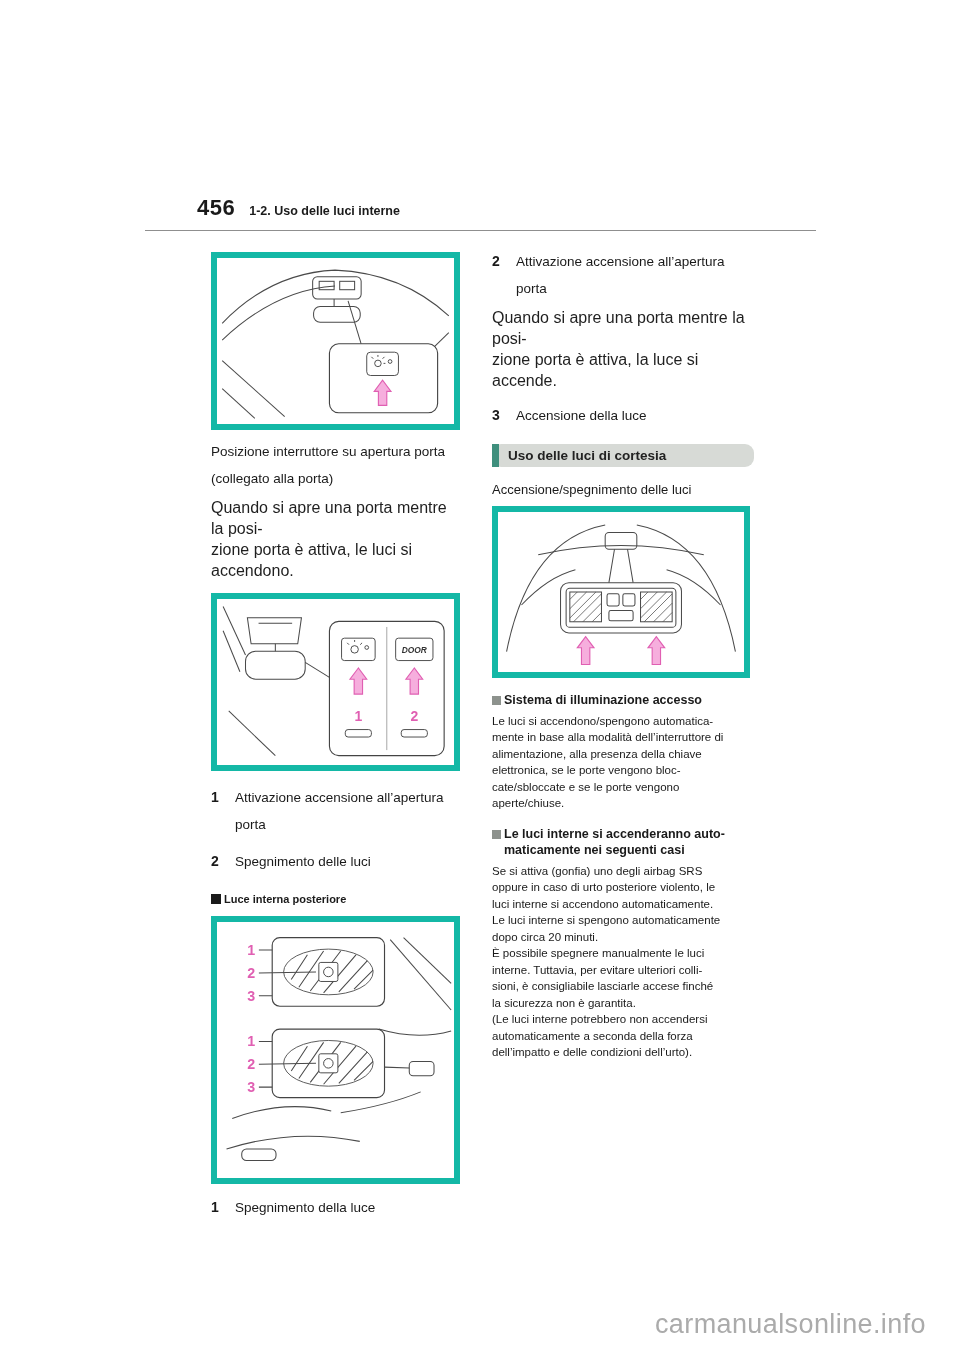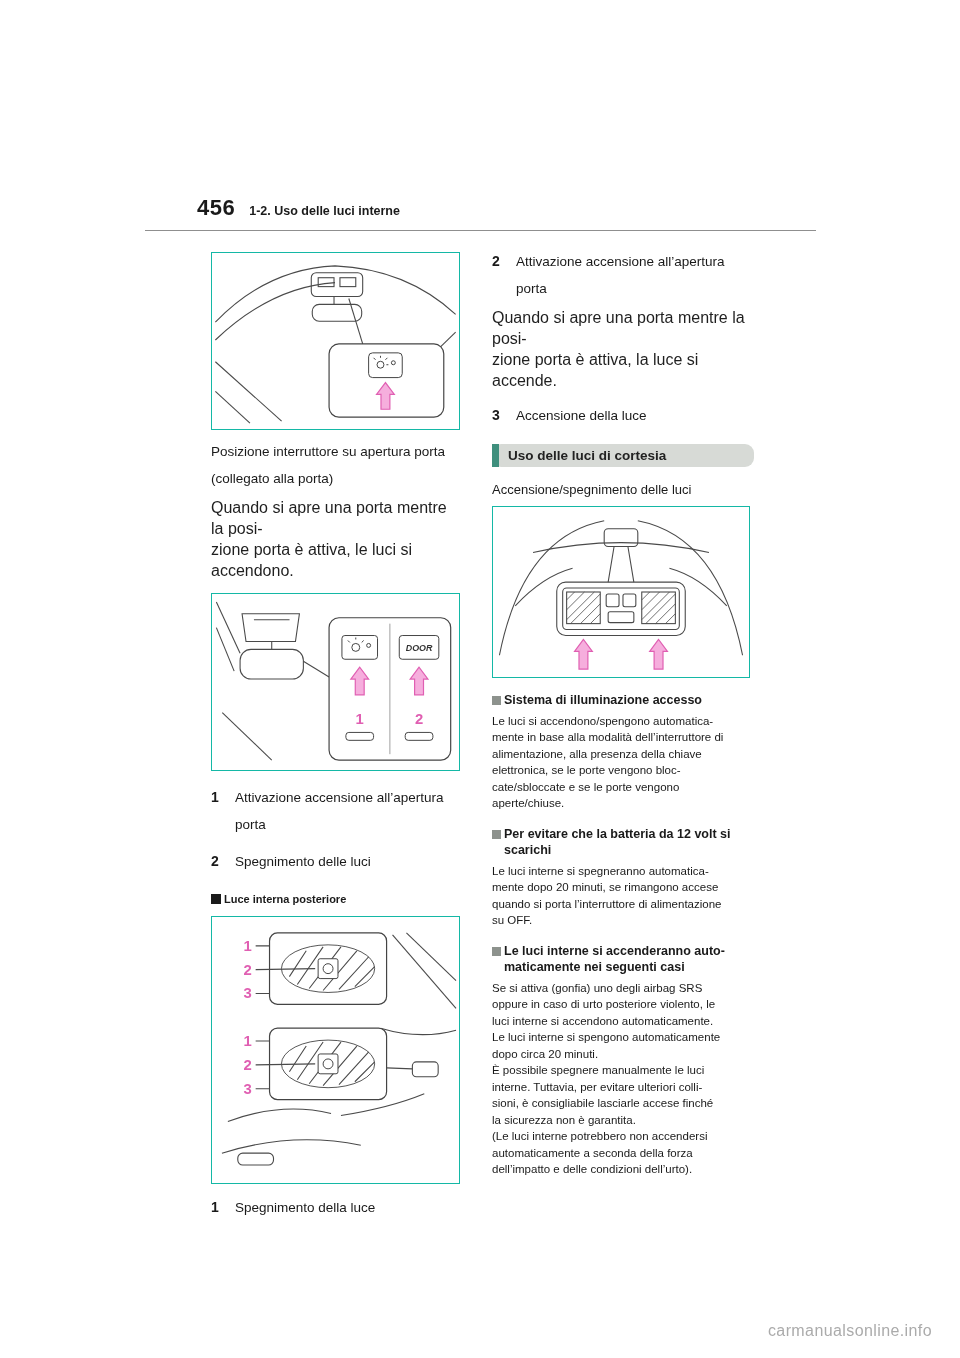--- a/index.html
+++ b/index.html
@@ -8,21 +8,21 @@
 
   .page-header { position:absolute; top:195px; left:197px; display:flex; align-items:baseline; }
   .page-num { font-size:22px; font-weight:bold; letter-spacing:.5px; }
   .section-label { font-size:12.5px; font-weight:bold; margin-left:14px; }
   .header-rule { position:absolute; top:230px; left:145px; width:671px; height:1px; background:#8f8f8f; }
 
   .col { position:absolute; }
   .col-left  { left:211px; top:252px; width:250px; }
   .col-right { left:492px; top:248px; width:262px; }
 
-  .illus { border:1px solid #14b8a6; background:#fff; width:249px; }
+  .illus { border:6px solid #14b8a6; background:#fff; width:249px; }
   .col-right .illus { width:258px; margin-top:9px; }
   .illus svg { display:block; width:100%; height:100%; }
 
   .caption { font-size:13.5px; line-height:27px; white-space:pre-line; margin-top:8px; }
   .note { font-size:16px; line-height:21px; white-space:pre-line; margin-top:5px; color:#1f1f1f; }
 
   .step { display:flex; margin-top:10px; }
   .step-num { font-weight:bold; font-size:14px; width:24px; flex:none; line-height:27px; }
   .step-text { font-size:13.5px; line-height:27px; white-space:pre-line; }
 
@@ -33,21 +33,21 @@
 
   .section-bar { margin-top:15px; height:23px; background:var(--section-bg); display:flex; align-items:center; font-size:13.5px; font-weight:bold; color:#222;border-radius:9px; }
   .teal-bar { width:7px; height:23px; background:var(--teal-bar); margin-right:9px; flex:none; }
   .subtitle { margin-top:15px; font-size:13px; }
 
   .info-block { margin-top:14px; }
   .info-heading { display:flex; font-size:12.5px; font-weight:bold; line-height:16.5px; white-space:pre-line; }
   .info-heading .sq { margin-top:4px; }
   .info-body { margin-top:4px; font-size:11.5px; line-height:16.5px; white-space:pre-line; }
 
-  .watermark { position:absolute; right:28px; bottom:18px; font-size:16px; color:var(--watermark); letter-spacing:.4px; }
+  .watermark { position:absolute; right:34px; bottom:18px; font-size:27px; color:var(--watermark); letter-spacing:.4px; }
 
   .sketch { stroke:var(--line); fill:none; stroke-width:1.1; }
   .pnum { font-family:"Liberation Sans",sans-serif; font-weight:bold; font-size:15px; fill:var(--accent-pink); }
   .door-label { font-family:"Liberation Sans",sans-serif; font-weight:bold; font-style:italic; font-size:9px; fill:#333; }
   .parrow { fill:var(--accent-pink-fill); stroke:var(--accent-pink); stroke-width:1.2; }
 </style>
 </head>
 <body>
 
 <div class="page-header">
@@ -239,31 +239,20 @@
       <span>Sistema di illuminazione accesso</span>
     </h4>
     <p class="info-body">Le luci si accendono/spengono automatica-
 mente in base alla modalità dell’interruttore di
 alimentazione, alla presenza della chiave
 elettronica, se le porte vengono bloc-
 cate/sbloccate e se le porte vengono
 aperte/chiuse.</p>
   </div>
 
-  <div class="info-block">
-    <h4 class="info-heading">
-      <span class="sq gray"></span>
-      <span>Per evitare che la batteria da 12 volt si
-scarichi</span>
-    </h4>
-    <p class="info-body">Le luci interne si spegneranno automatica-
-mente dopo 20 minuti, se rimangono accese
-quando si porta l’interruttore di alimentazione
-su OFF.</p>
-  </div>
 
   <div class="info-block">
     <h4 class="info-heading">
       <span class="sq gray"></span>
       <span>Le luci interne si accenderanno auto-
 maticamente nei seguenti casi</span>
     </h4>
     <p class="info-body">Se si attiva (gonfia) uno degli airbag SRS
 oppure in caso di urto posteriore violento, le
 luci interne si accendono automaticamente.

